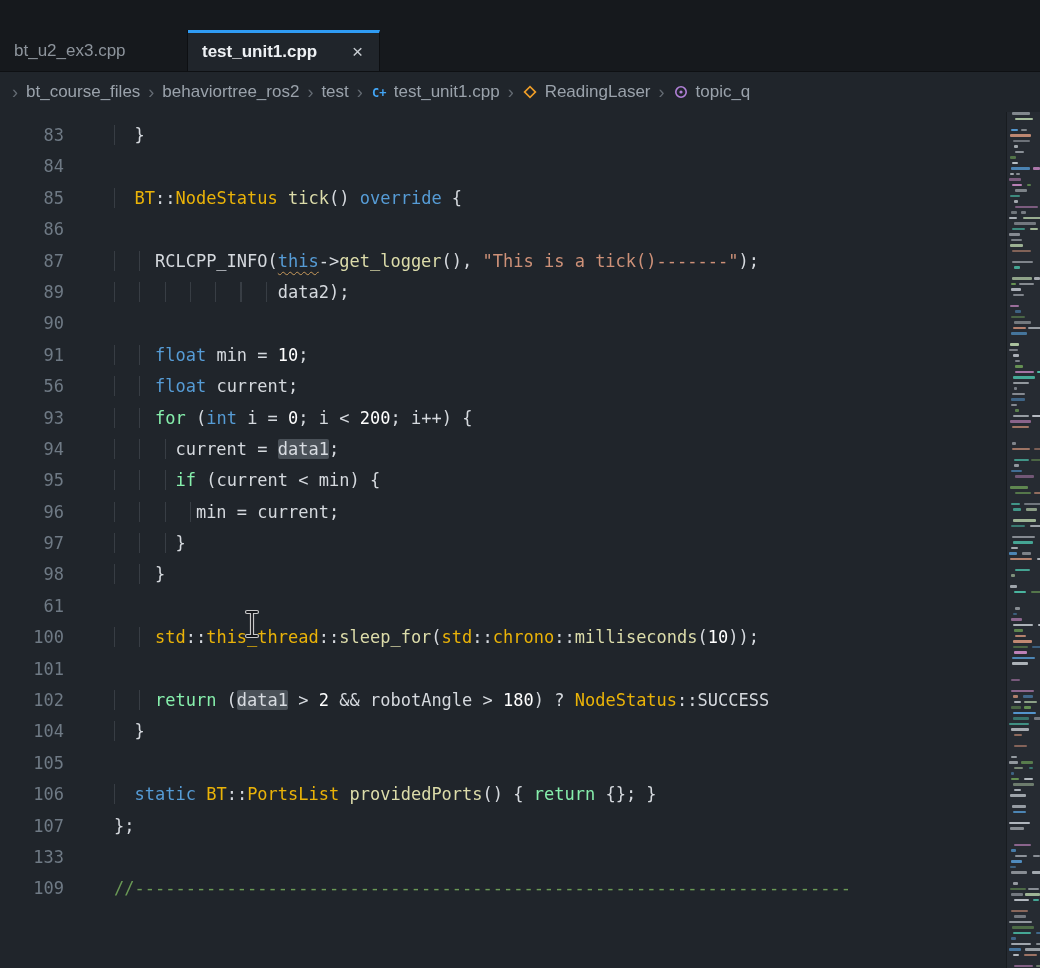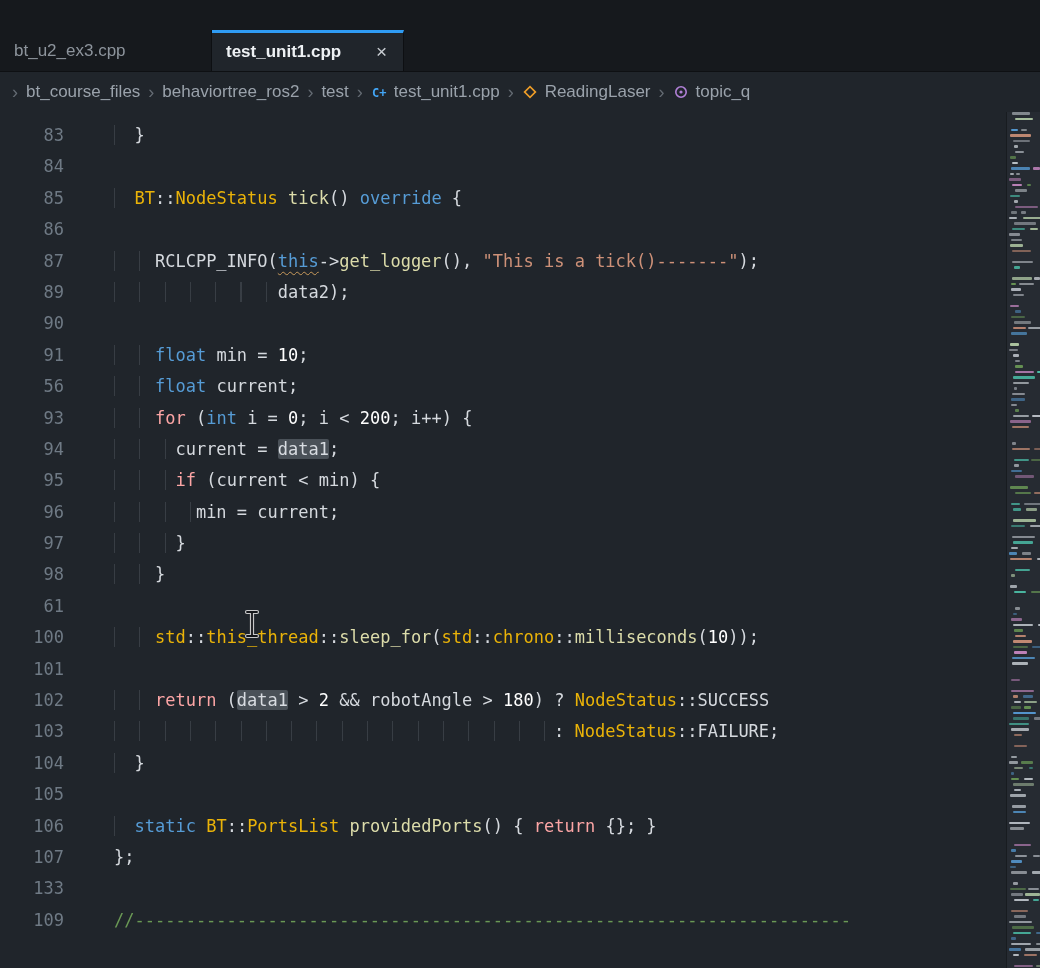--- a/index.html
+++ b/index.html
@@ -5,37 +5,37 @@
   *{margin:0;padding:0;box-sizing:border-box}
   html,body{width:1040px;height:968px;overflow:hidden}
   body{background:#16191d;font-family:"Liberation Sans",sans-serif}
   .app{position:relative;width:1040px;height:968px;background:#20252b;overflow:hidden}
 
   .titlebar{height:30px;background:#16191d}
 
   .tabbar{height:42px;background:#16191d;display:flex;align-items:stretch;border-bottom:1px solid #0e1013}
   .tab{display:flex;align-items:center;padding:0 14px;font-size:17px;color:#8d949c;
        background:#16191d;border-right:1px solid #0d0f12;cursor:pointer}
-  .tab.inactive{width:212px}
+  .tab.inactive{width:188px}
   .tab.active{width:192px;background:#20252b;color:#eef1f4;border-top:3px solid #2f9cf4;font-weight:bold}
   .tab-close{margin-left:auto;color:#c8cdd2;font-size:19px;font-weight:normal;cursor:pointer;padding:0 2px}
 
   .breadcrumbs{height:40px;display:flex;align-items:center;gap:8px;padding:0 12px;font-size:17px;
                color:#9aa2ab;background:#20252b;white-space:nowrap;overflow:hidden}
   .bc-sep{color:#646b73;font-size:18px}
   .bc-item{cursor:pointer;display:flex;align-items:center;gap:6px}
   .bc-icon{display:inline-flex;width:17px;height:17px;align-items:center;justify-content:center;flex:0 0 auto}
 
   .editor{position:absolute;top:112px;left:0;right:0;bottom:0;background:#20252b;overflow:hidden}
   #code-lines{padding-top:8px;font-family:"DejaVu Sans Mono",monospace;font-size:17px;line-height:31.4px}
   .code-row{display:flex;height:31.4px;white-space:pre}
   .ln{flex:0 0 64px;text-align:right;color:#6f7a85;user-select:none}
   .ct{margin-left:50px}
 
-  .tk-kw{color:#fca5a5}
+  .tk-kw{color:#86efac}
   .tk-skw{color:#569cd6}
   .tk-type{color:#eab308}
   .tk-fn{color:#dcdcaa}
   .tk-str{color:#ce9178}
   .tk-num{color:#ffffff}
   .tk-txt,.tk-op{color:#d5d9de}
   .tk-cmt{color:#6a9955}
   .tk-this{color:#569cd6;text-decoration:underline wavy #c89a5b 1px;text-underline-offset:4px}
   .tk-hl{color:#d8dce1;background:#4a5158;border-radius:2px}
   .tk-ws{background-image:repeating-linear-gradient(to right,rgba(140,148,158,0.22) 0 1px,transparent 1px 25.3px)}
@@ -120,21 +120,20 @@
         <div class="code-row"><span class="ln">93</span><span class="ct"><span class="tk-ws">    </span><span class="tk-kw">for</span><span class="tk-op"> (</span><span class="tk-skw">int</span><span class="tk-op"> </span><span class="tk-txt">i</span><span class="tk-op"> = </span><span class="tk-num">0</span><span class="tk-op">; </span><span class="tk-txt">i</span><span class="tk-op"> &lt; </span><span class="tk-num">200</span><span class="tk-op">; </span><span class="tk-txt">i</span><span class="tk-op">++) {</span></span></div>
         <div class="code-row"><span class="ln">94</span><span class="ct"><span class="tk-ws">      </span><span class="tk-txt">current</span><span class="tk-op"> = </span><span class="tk-hl">data1</span><span class="tk-op">;</span></span></div>
         <div class="code-row"><span class="ln">95</span><span class="ct"><span class="tk-ws">      </span><span class="tk-kw">if</span><span class="tk-op"> (</span><span class="tk-txt">current</span><span class="tk-op"> &lt; </span><span class="tk-txt">min</span><span class="tk-op">) {</span></span></div>
         <div class="code-row"><span class="ln">96</span><span class="ct"><span class="tk-ws">        </span><span class="tk-txt">min</span><span class="tk-op"> = </span><span class="tk-txt">current</span><span class="tk-op">;</span></span></div>
         <div class="code-row"><span class="ln">97</span><span class="ct"><span class="tk-ws">      </span><span class="tk-op">}</span></span></div>
         <div class="code-row"><span class="ln">98</span><span class="ct"><span class="tk-ws">    </span><span class="tk-op">}</span></span></div>
         <div class="code-row"><span class="ln">61</span><span class="ct"></span></div>
         <div class="code-row"><span class="ln">100</span><span class="ct"><span class="tk-ws">    </span><span class="tk-type">std</span><span class="tk-op">::</span><span class="tk-type">this_thread</span><span class="tk-op">::</span><span class="tk-fn">sleep_for</span><span class="tk-op">(</span><span class="tk-type">std</span><span class="tk-op">::</span><span class="tk-type">chrono</span><span class="tk-op">::</span><span class="tk-fn">milliseconds</span><span class="tk-op">(</span><span class="tk-num">10</span><span class="tk-op">));</span></span></div>
         <div class="code-row"><span class="ln">101</span><span class="ct"></span></div>
         <div class="code-row"><span class="ln">102</span><span class="ct"><span class="tk-ws">    </span><span class="tk-kw">return</span><span class="tk-op"> (</span><span class="tk-hl">data1</span><span class="tk-op"> &gt; </span><span class="tk-num">2</span><span class="tk-op"> &amp;&amp; </span><span class="tk-txt">robotAngle</span><span class="tk-op"> &gt; </span><span class="tk-num">180</span><span class="tk-op">) ? </span><span class="tk-type">NodeStatus</span><span class="tk-op">::</span><span class="tk-txt">SUCCESS</span></span></div>
-        <div class="code-row"><span class="ln">103</span><span class="ct"><span class="tk-ws">                                           </span><span class="tk-op">: </span><span class="tk-type">NodeStatus</span><span class="tk-op">::</span><span class="tk-txt">FAILURE</span><span class="tk-op">;</span></span></div>
         <div class="code-row"><span class="ln">104</span><span class="ct"><span class="tk-ws">  </span><span class="tk-op">}</span></span></div>
         <div class="code-row"><span class="ln">105</span><span class="ct"></span></div>
         <div class="code-row"><span class="ln">106</span><span class="ct"><span class="tk-ws">  </span><span class="tk-skw">static</span><span class="tk-op"> </span><span class="tk-type">BT</span><span class="tk-op">::</span><span class="tk-type">PortsList</span><span class="tk-op"> </span><span class="tk-fn">providedPorts</span><span class="tk-op">() { </span><span class="tk-kw">return</span><span class="tk-op"> {}; }</span></span></div>
         <div class="code-row"><span class="ln">107</span><span class="ct"><span class="tk-op">};</span></span></div>
         <div class="code-row"><span class="ln">133</span><span class="ct"></span></div>
         <div class="code-row"><span class="ln">109</span><span class="ct"><span class="tk-cmt">//----------------------------------------------------------------------</span></span></div>
       </div>
 
     <div class="minimap">
       <div id="minimap-content">

